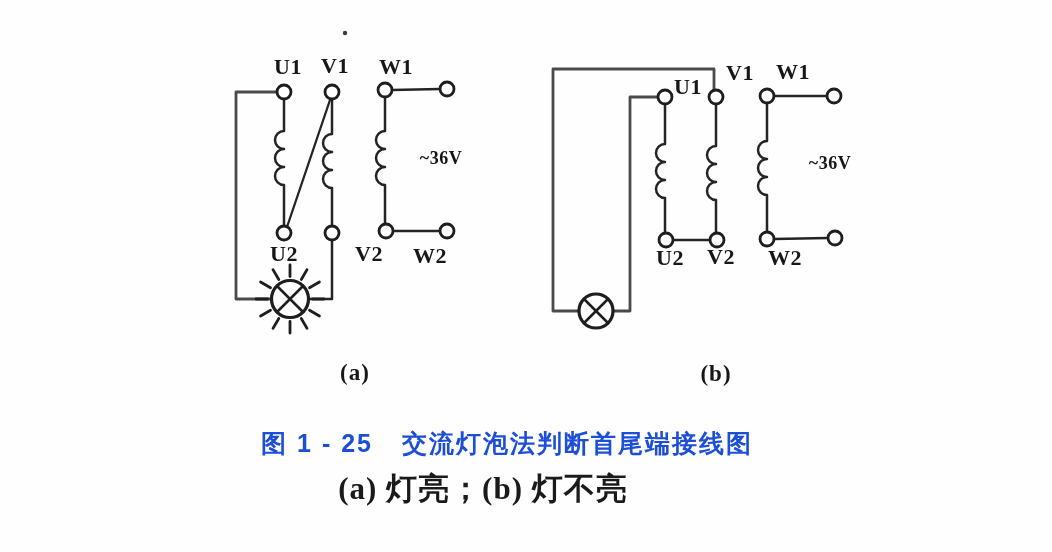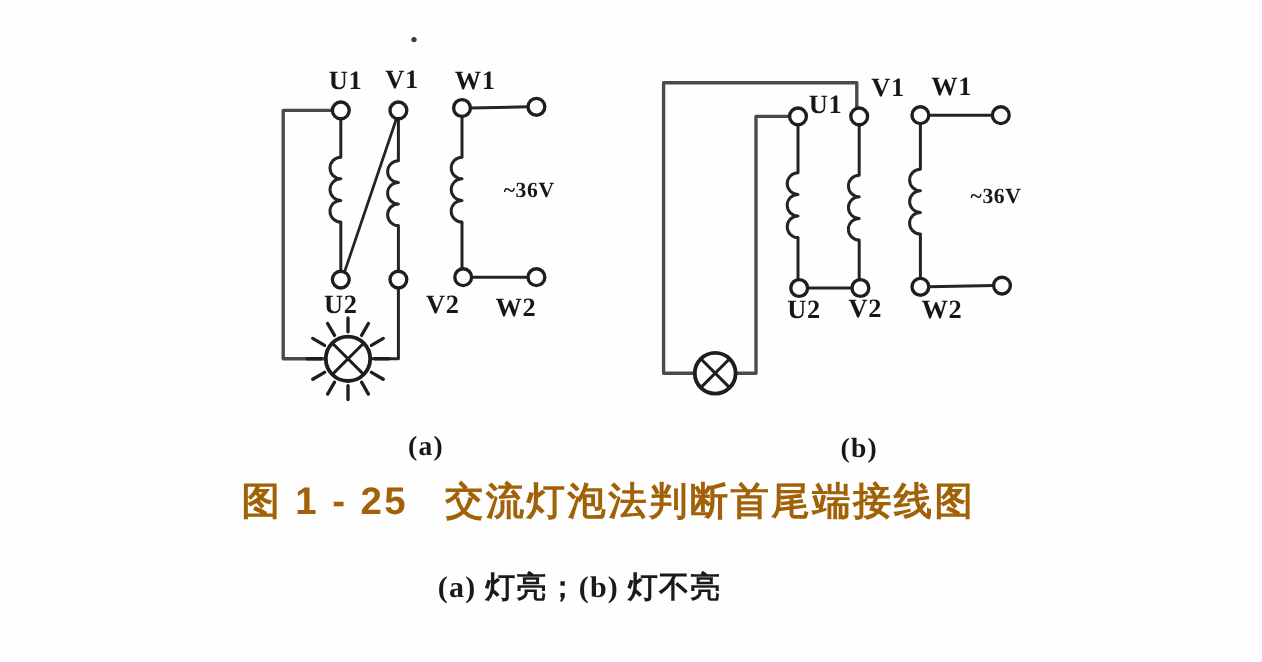--- a/index.html
+++ b/index.html
@@ -34,40 +34,40 @@
     font-size: 23px;
     letter-spacing: 1px;
   }
   .volt {
     font-weight: 600;
     font-size: 18px;
   }
   .cap1 {
     position: absolute;
     left: 507px;
-    top: 418px;
+    top: 443px;
     transform: translate(-50%, -50%);
     font-family: "Liberation Sans", "DejaVu Sans", sans-serif;
     font-weight: 700;
-    font-size: 32px;
-    color: #a16207;
+    font-size: 25px;
+    color: #1d4ed8;
     letter-spacing: 2px;
     white-space: nowrap;
   }
   .cap1 .cap-title {
     margin-left: 20px;
   }
   .cap2 {
     position: absolute;
     left: 483px;
     top: 489px;
     transform: translate(-50%, -50%);
     font-family: "Liberation Serif", "DejaVu Serif", serif;
     font-weight: 600;
-    font-size: 25px;
+    font-size: 31px;
     color: #1a1a1a;
     letter-spacing: 1px;
     white-space: nowrap;
   }
 </style>
 </head>
 <body>
 
 <div id="page">
 

